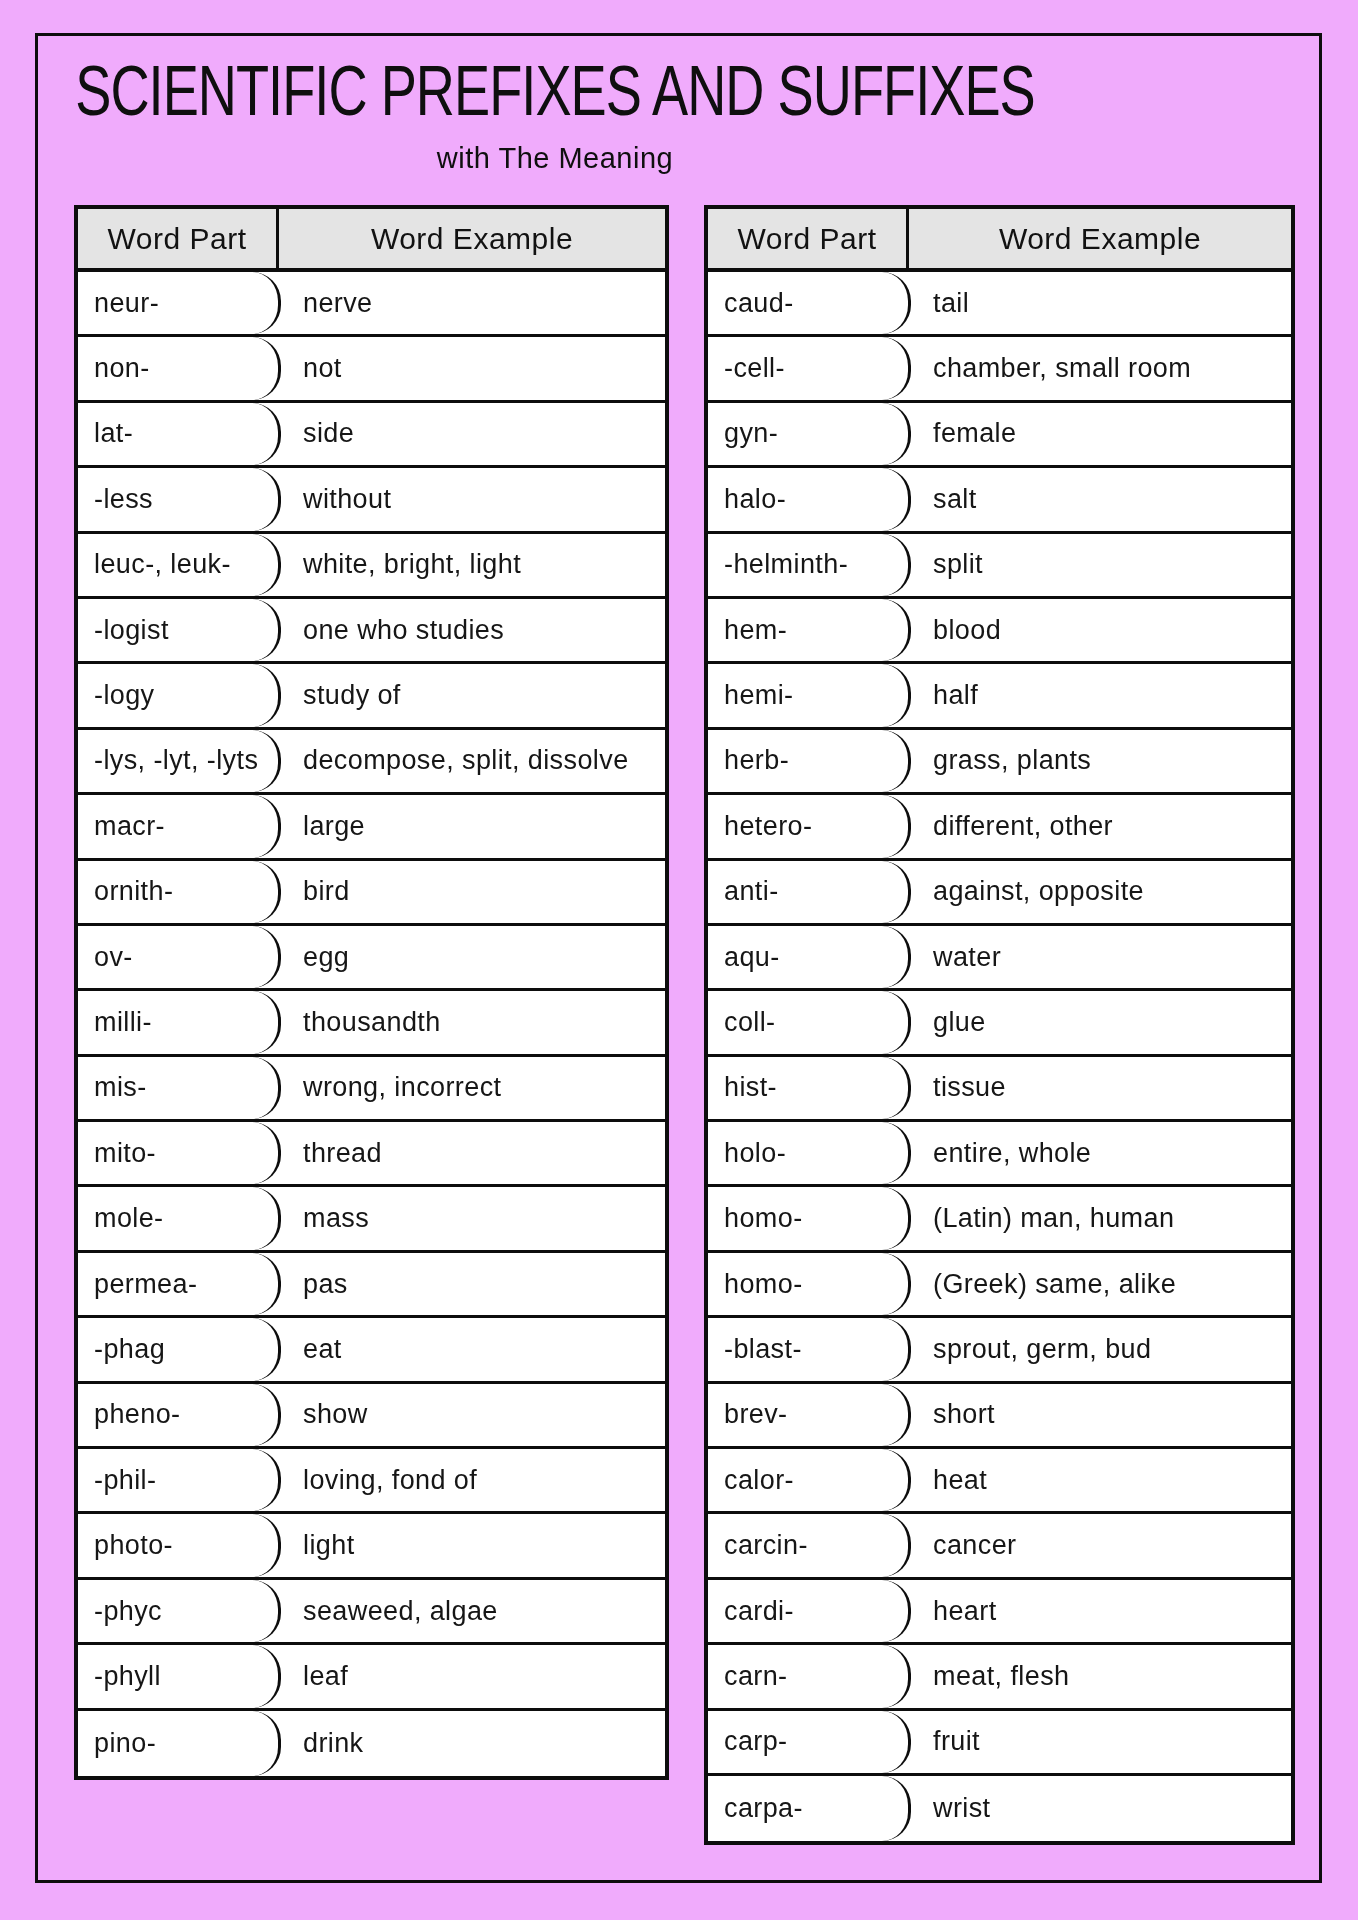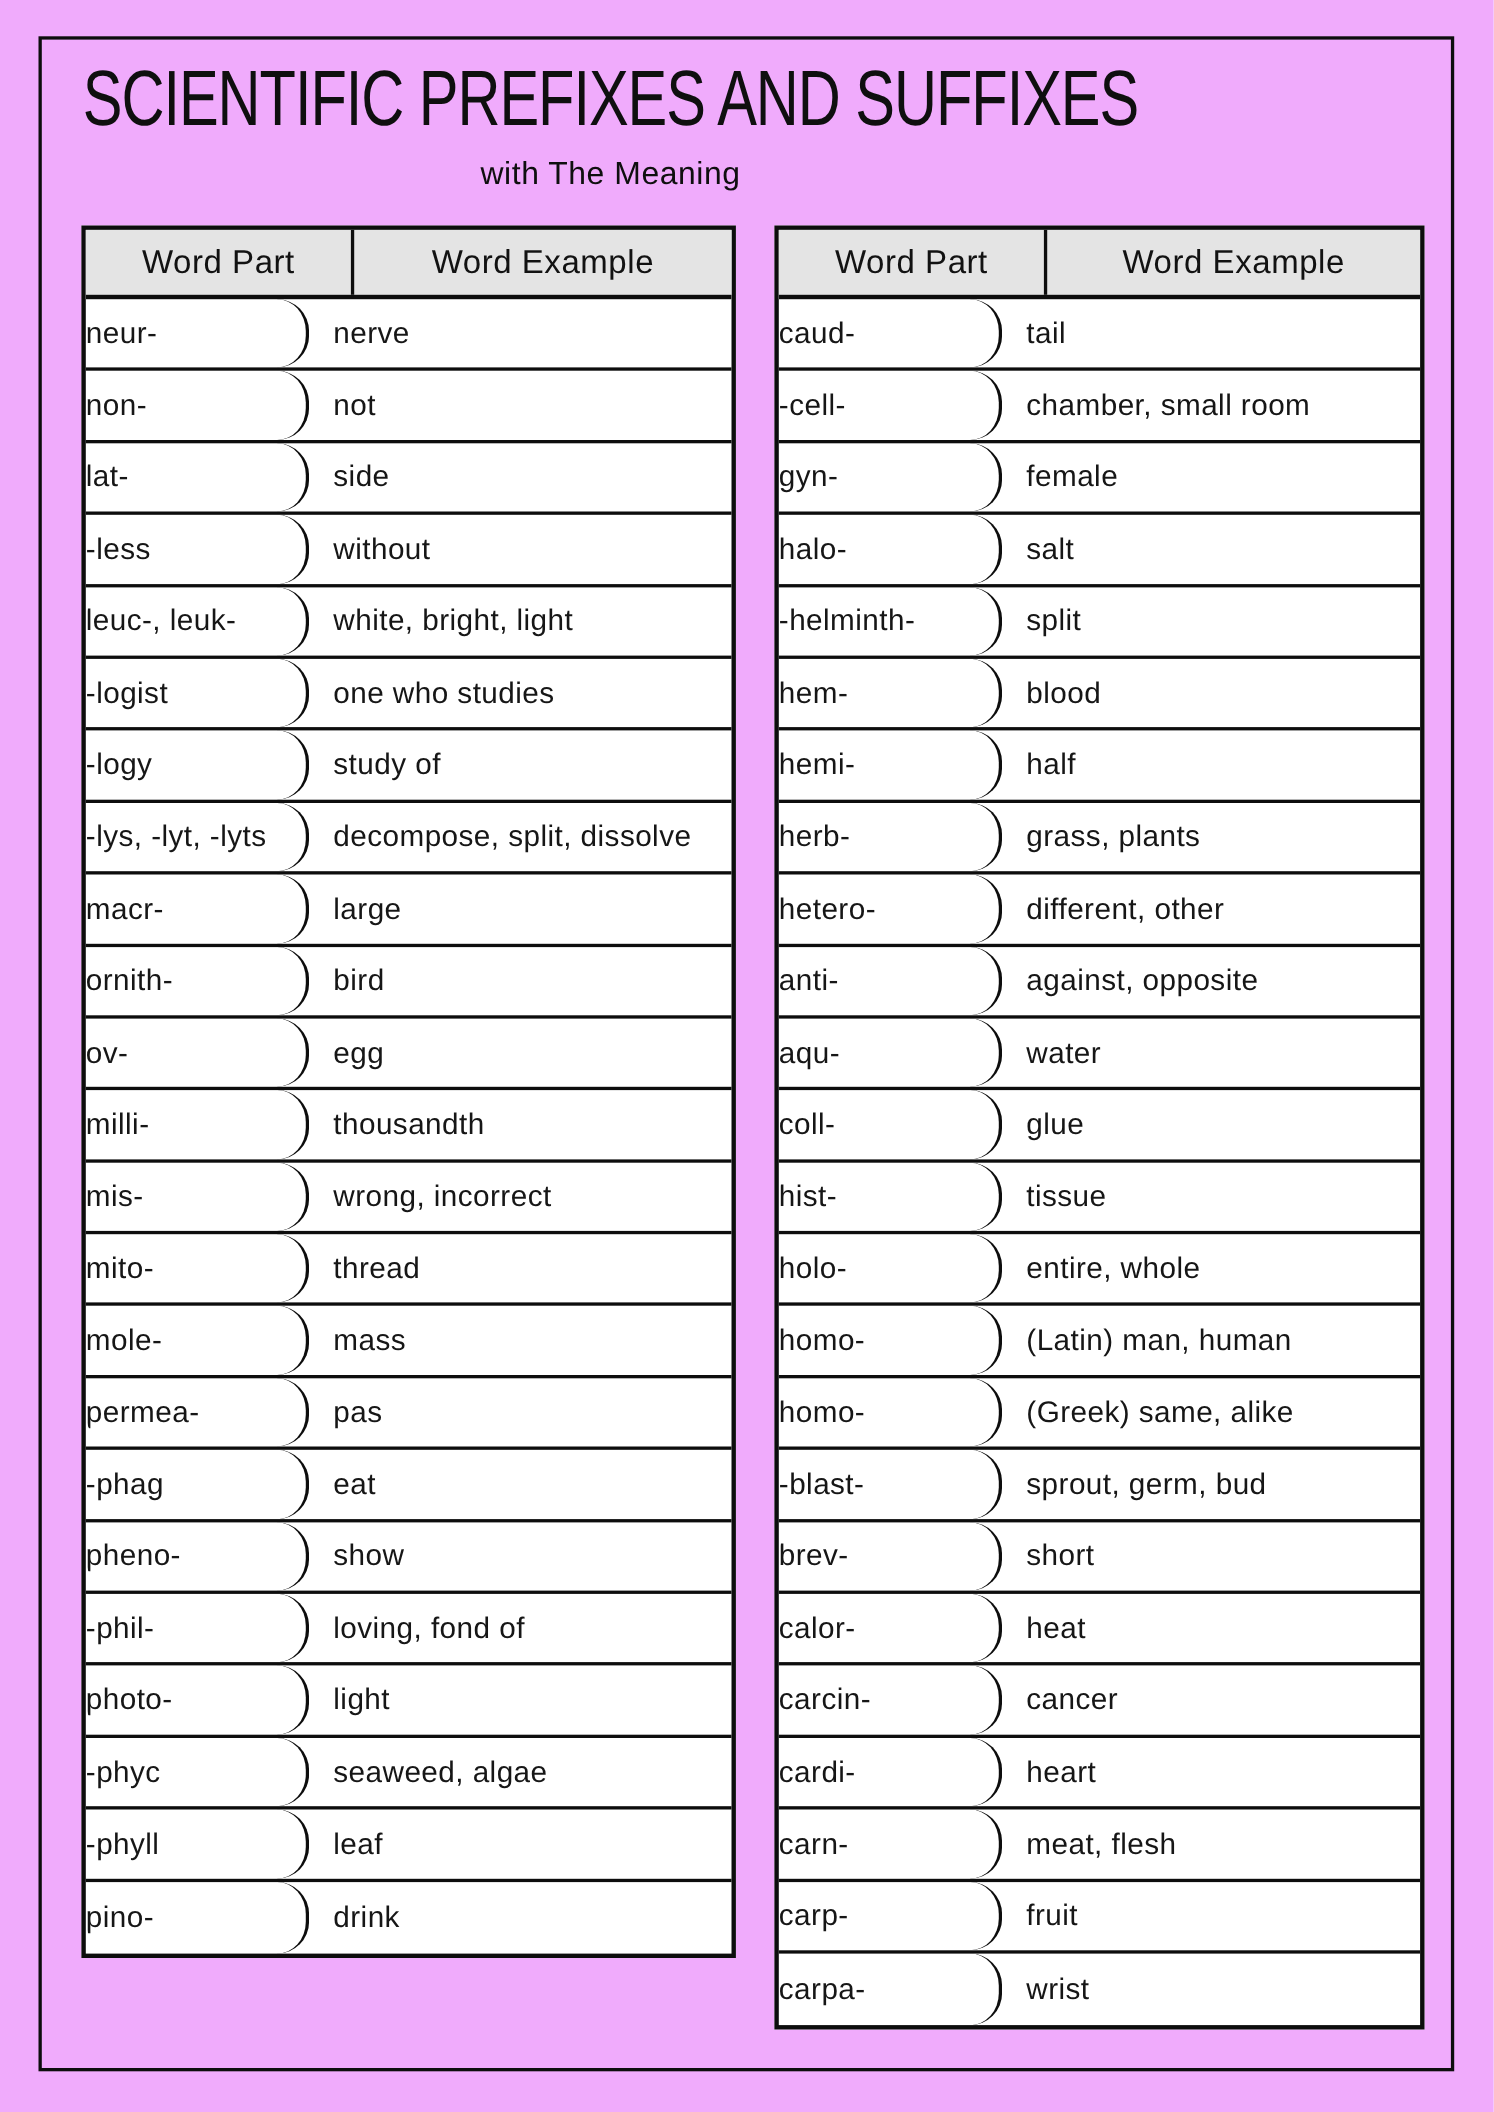--- a/index.html
+++ b/index.html
@@ -71,21 +71,21 @@
     display: flex;
     align-items: center;
     justify-content: center;
     font-size: 30px;
     letter-spacing: 0.5px;
     color: #121212;
     box-sizing: border-box;
     white-space: nowrap;
   }
   .th.part {
-    width: 244px;
+    width: 201px;
     flex-shrink: 0;
     border-right: 3px solid #0d0d0d;
   }
   .th.example { flex: 1; }
   .row {
     display: flex;
     height: 65.4px;
     box-sizing: border-box;
     border-bottom: 3px solid #0d0d0d;
   }
@@ -96,20 +96,21 @@
     font-size: 27px;
     letter-spacing: 0.4px;
     color: #161616;
     box-sizing: border-box;
     white-space: nowrap;
     overflow: hidden;
   }
   .cell.part {
     width: 203px;
     flex-shrink: 0;
+    padding-left: 16px;
     border-right: 3px solid #0d0d0d;
     border-radius: 29px;
   }
   .cell.example {
     flex: 1;
     padding-left: 22px;
   }
 </style>
 </head>
 <body>

